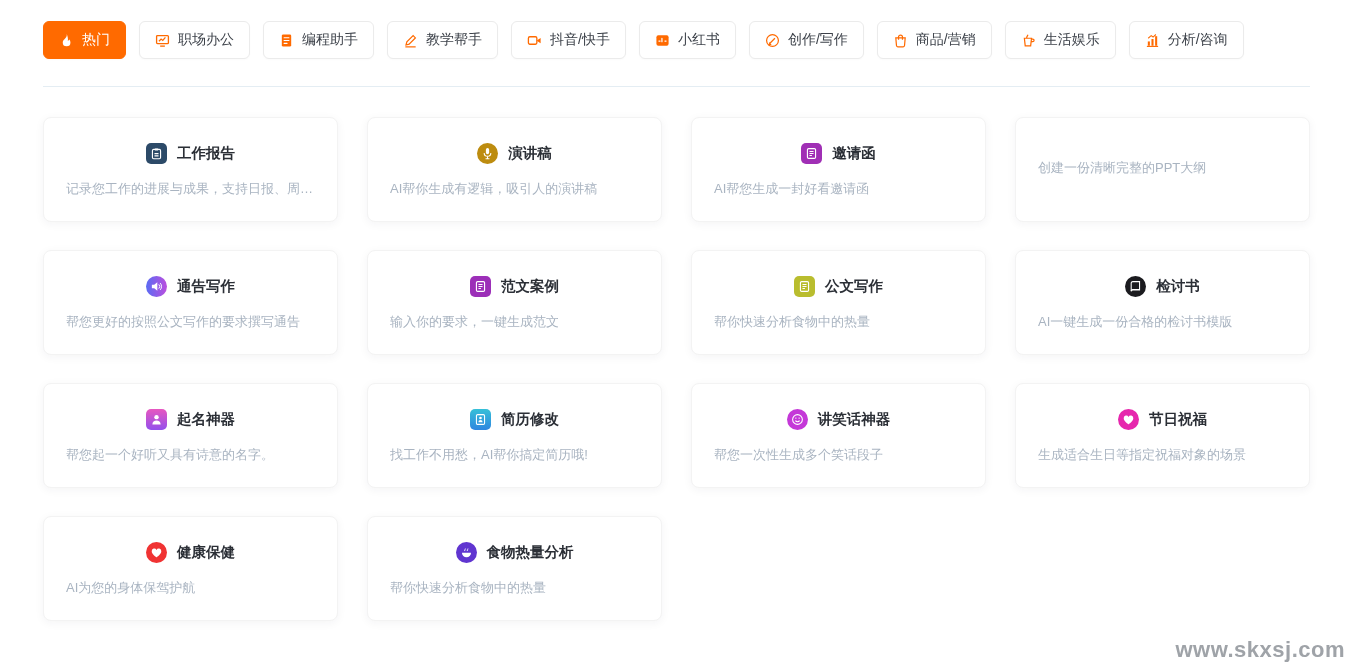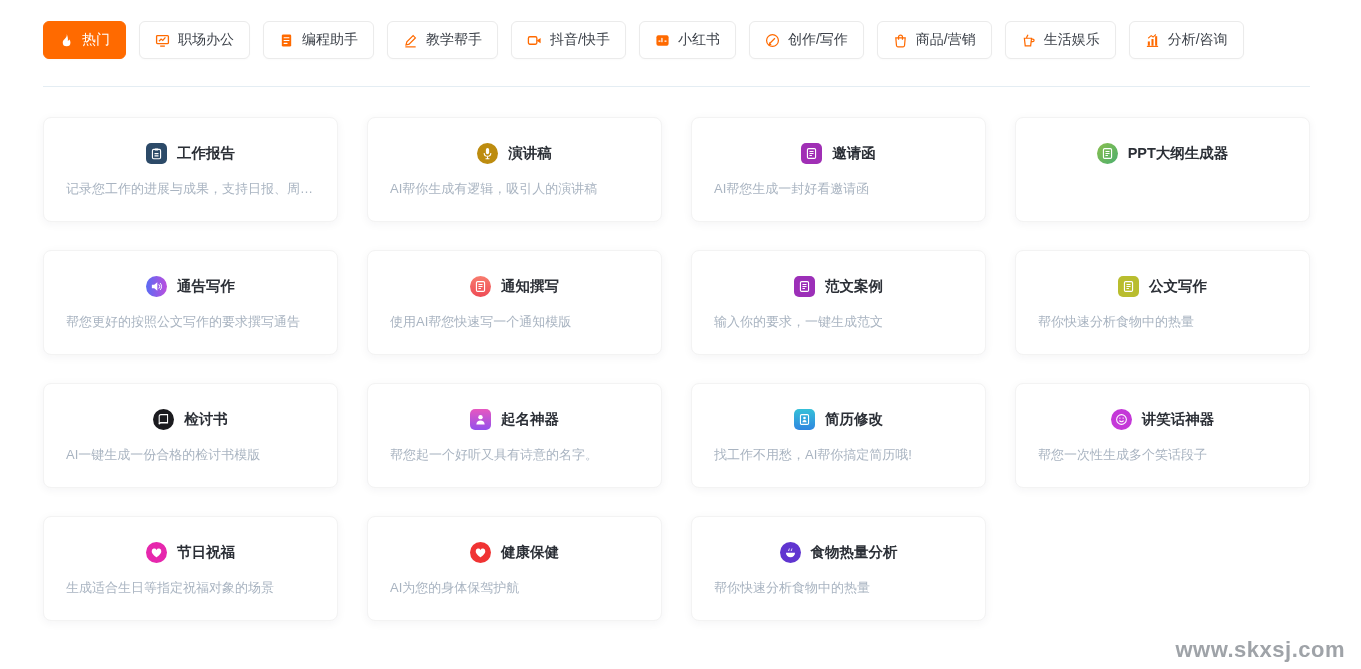--- a/index.html
+++ b/index.html
@@ -173,53 +173,33 @@
             <svg width="13" height="13" viewBox="0 0 16 16" fill="none" stroke="#fff" stroke-width="1.4">
               <rect x="3" y="2" width="10" height="12" rx="1.5"></rect>
               <path d="M5.5 5.5h5M5.5 8h5M5.5 10.5h3"></path>
             </svg>
           </span>
       <span class="card-title">邀请函</span>
     </div>
     <div class="card-desc">AI帮您生成一封好看邀请函</div>
   </div>
       <div class="card">
-    <div class="card-head">
-      <span class="card-icon" style="background: linear-gradient(135deg, rgb(139, 191, 78), rgb(76, 175, 110)); border-radius: 50%;">
-            <svg width="13" height="13" viewBox="0 0 16 16" fill="none" stroke="#fff" stroke-width="1.4">
-              <rect x="3" y="2" width="10" height="12" rx="1.5"></rect>
-              <path d="M5.5 5.5h5M5.5 8h5M5.5 10.5h3"></path>
-            </svg>
-          </span>
-      <span class="card-title">PPT大纲生成器</span>
-    </div>
+    <div class="card-desc">创建一份清晰完整的PPT大纲</div>
   </div>
       <div class="card">
     <div class="card-head">
       <span class="card-icon" style="background: linear-gradient(90deg, rgb(90, 108, 243), rgb(187, 78, 222)); border-radius: 50%;">
             <svg width="13" height="13" viewBox="0 0 16 16">
               <path d="M2.3 5.8v4.4h2.9L9 13.2V2.8L5.2 5.8H2.3z" fill="#fff"></path>
               <path d="M10.8 5.4a3.6 3.6 0 010 5.2M12.5 3.8a6.1 6.1 0 010 8.4" stroke="#fff" stroke-width="1.2" fill="none"></path>
             </svg>
           </span>
       <span class="card-title">通告写作</span>
     </div>
     <div class="card-desc">帮您更好的按照公文写作的要求撰写通告</div>
-  </div>
-      <div class="card">
-    <div class="card-head">
-      <span class="card-icon" style="background: linear-gradient(rgb(248, 124, 110), rgb(238, 75, 85)); border-radius: 50%;">
-            <svg width="13" height="13" viewBox="0 0 16 16" fill="none" stroke="#fff" stroke-width="1.4">
-              <rect x="3" y="2" width="10" height="12" rx="1.5"></rect>
-              <path d="M5.5 5.5h5M5.5 8h5M5.5 10.5h3"></path>
-            </svg>
-          </span>
-      <span class="card-title">通知撰写</span>
-    </div>
-    <div class="card-desc">使用AI帮您快速写一个通知模版</div>
   </div>
       <div class="card">
     <div class="card-head">
       <span class="card-icon" style="background: rgb(156, 47, 184); border-radius: 5px;">
             <svg width="13" height="13" viewBox="0 0 16 16" fill="none" stroke="#fff" stroke-width="1.4">
               <rect x="3" y="2" width="10" height="12" rx="1.5"></rect>
               <path d="M5.5 5.5h5M5.5 8h5M5.5 10.5h3"></path>
             </svg>
           </span>
       <span class="card-title">范文案例</span>

